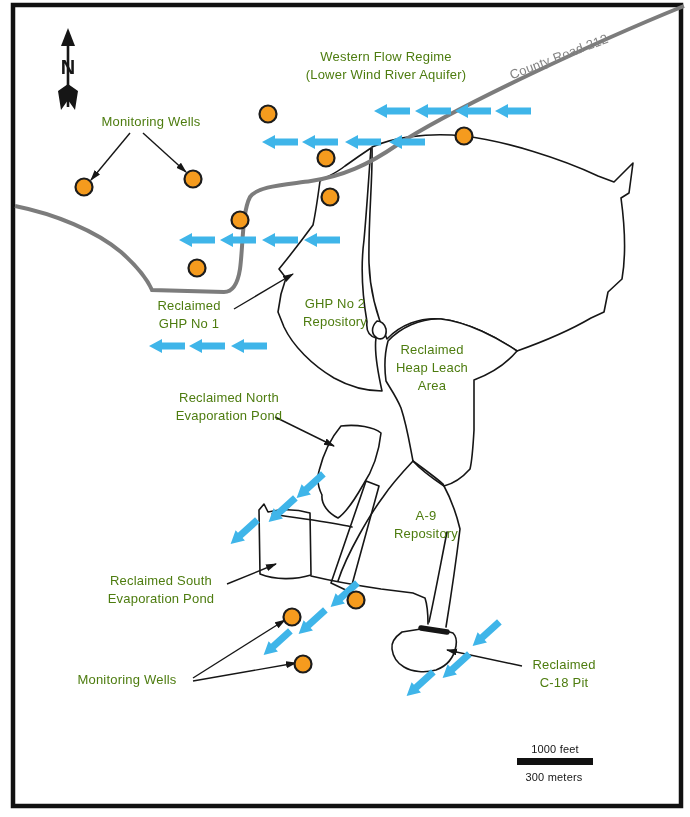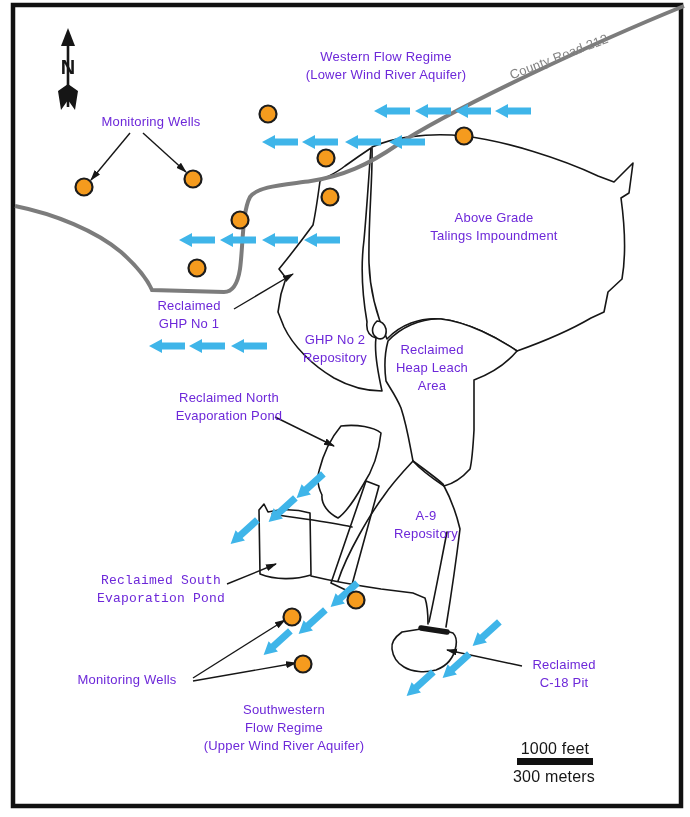--- a/index.html
+++ b/index.html
@@ -1,24 +1,24 @@
 <!DOCTYPE html>
 <html><head>
 <meta charset="utf-8">
 <style>
   html,body{margin:0;padding:0;background:#ffffff;}
   .stage{position:relative;width:690px;height:817px;background:#ffffff;overflow:hidden;
          font-family:"Liberation Sans", sans-serif;}
   .stage svg{position:absolute;left:0;top:0;}
   .labels{position:absolute;left:0;top:0;width:690px;height:817px;pointer-events:none;}
   .map-label{position:absolute;transform:translate(-50%,-50%);text-align:center;
-             white-space:pre;font-size:13px;line-height:18px;color:#6d28d9;letter-spacing:.2px;}
+             white-space:pre;font-size:13px;line-height:18px;color:#4d7c0f;letter-spacing:.2px;}
   .map-label.rot{transform:translate(-50%,-50%) rotate(-21deg);}
   .compass-n{font-size:20px;font-weight:bold;color:#161616;}
-  .scale-text{font-size:16px;color:#161616;}
+  .scale-text{font-size:11px;color:#161616;}
 </style>
 </head>
 <body>
 
 <div class="stage">
   <svg width="690" height="817" viewBox="0 0 690 817">
     <defs>
       <marker id="ah" markerWidth="12" markerHeight="9" refX="10" refY="3.5" orient="auto" markerUnits="userSpaceOnUse">
         <path d="M0,0 L11,3.5 L0,7 Z" fill="#161616"></path>
       </marker>
@@ -111,39 +111,34 @@
         <circle cx="292" cy="617" r="8.5" fill="#F59B1E" stroke="#1c1c1c" stroke-width="2.2"></circle>
         <circle cx="303" cy="664" r="8.5" fill="#F59B1E" stroke="#1c1c1c" stroke-width="2.2"></circle>
       </g>
   </svg>
 
   <div class="labels" id="labels">
       <div class="map-label" style="left: 151px; top: 122px;">Monitoring Wells</div>
       <div class="map-label" style="left: 386px; top: 66px;">Western Flow Regime
 (Lower Wind River Aquifer)</div>
       <div class="map-label rot" style="left: 559px; top: 57px; color: rgb(131, 131, 131);">County Road 212</div>
-      <div class="map-label" style="left: 494px; top: 227px;">Above Grade
-Talings Impoundment</div>
       <div class="map-label" style="left: 189px; top: 315px;">Reclaimed
 GHP No 1</div>
-      <div class="map-label" style="left: 335px; top: 313px; margin-top: 36px;">GHP No 2
+      <div class="map-label" style="left: 335px; top: 313px;">GHP No 2
 Repository</div>
       <div class="map-label" style="left: 432px; top: 368px;">Reclaimed
 Heap Leach
 Area</div>
       <div class="map-label" style="left: 208px; top: 407px; margin-left: 21px;">Reclaimed North
 Evaporation Pond</div>
       <div class="map-label" style="left: 402px; top: 525px; margin-left: 24px;">A-9
 Repository</div>
-      <div class="map-label" style="left: 161px; top: 590px; font-family: Liberation Mono, monospace;">Reclaimed South
+      <div class="map-label" style="left: 161px; top: 590px;">Reclaimed South
 Evaporation Pond</div>
       <div class="map-label" style="left: 127px; top: 680px;">Monitoring Wells</div>
-      <div class="map-label" style="left: 284px; top: 728px;">Southwestern
-Flow Regime
-(Upper Wind River Aquifer)</div>
       <div class="map-label" style="left: 564px; top: 674px;">Reclaimed
 C-18 Pit</div>
     </div>
 
   <div class="map-label compass-n" style="left:68px;top:67px;">N</div>
   <div class="map-label scale-text" style="left:555px;top:749px;">1000 feet</div>
   <div class="map-label scale-text" style="left:554px;top:777px;text-align:center;">300 meters</div>
 </div>
 
 </body></html>

